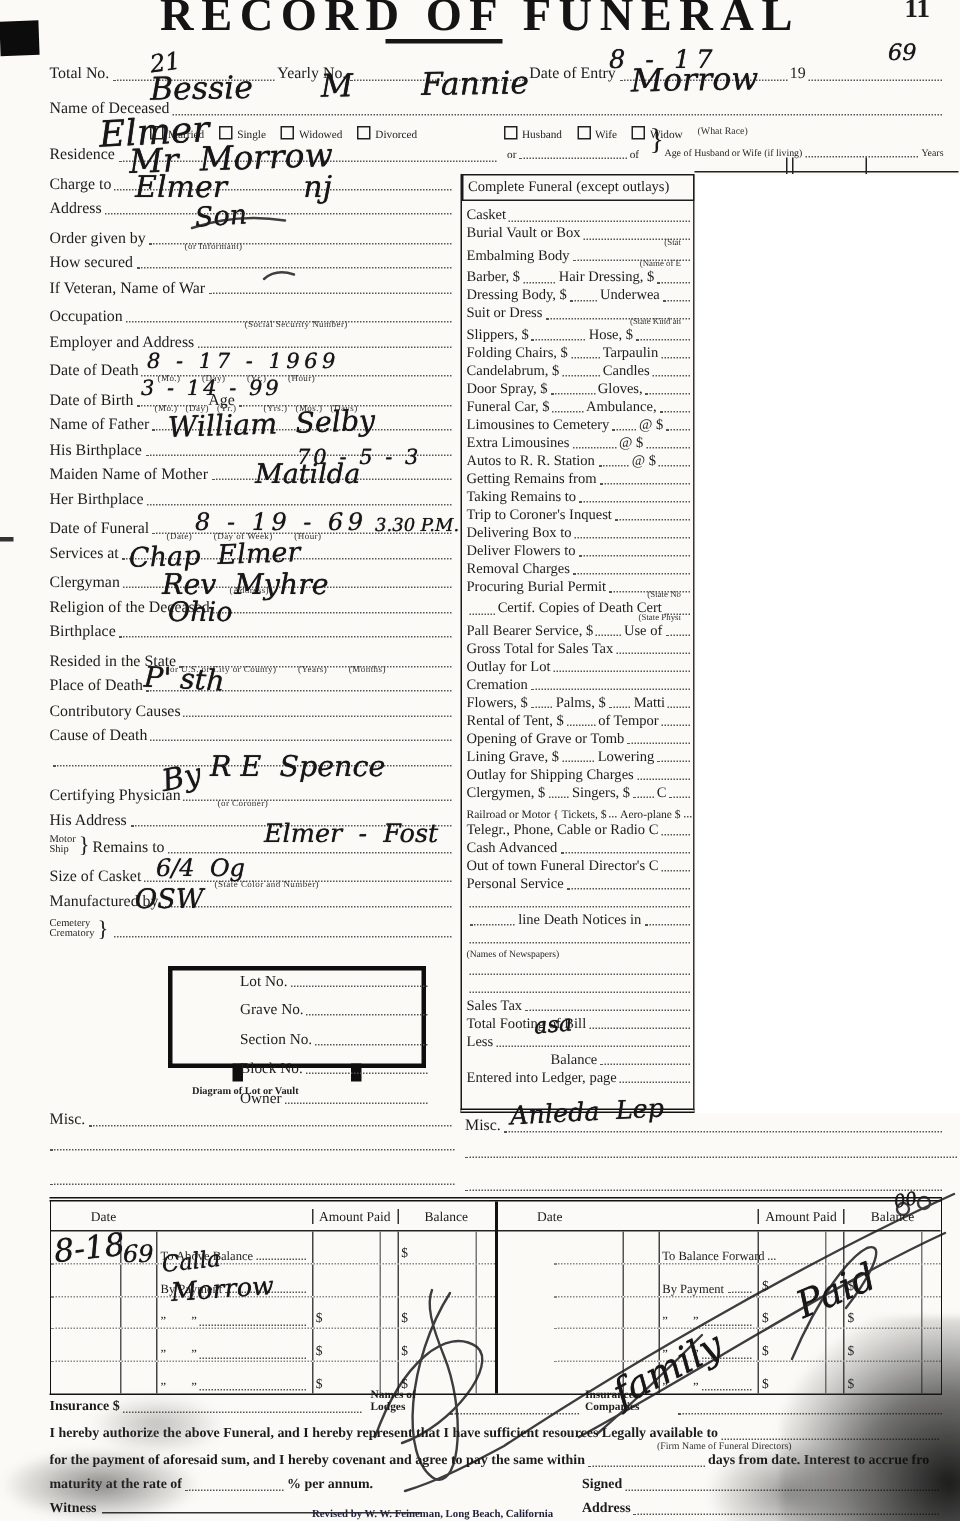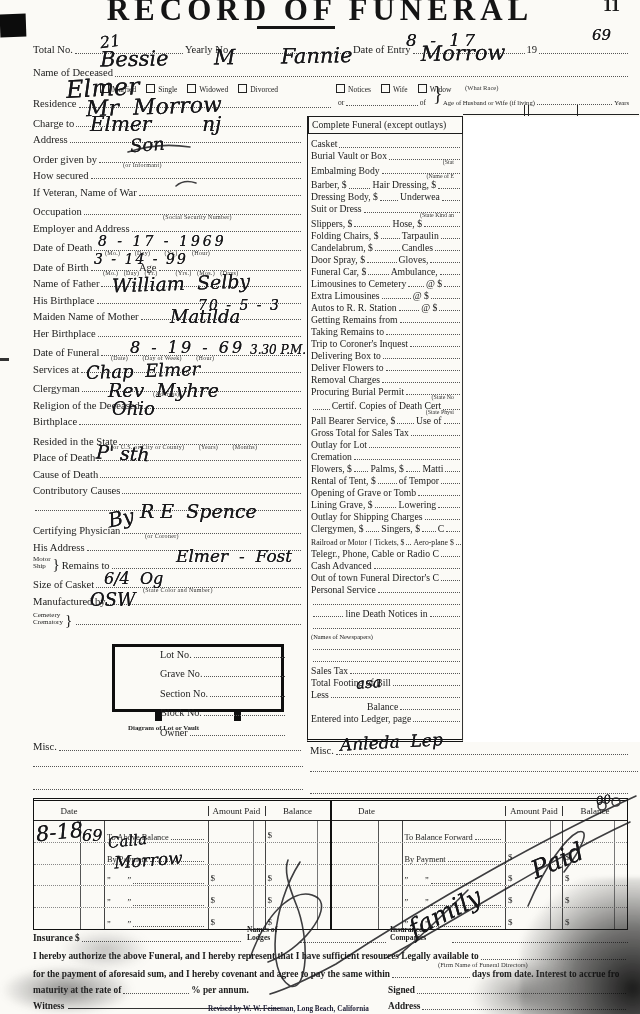--- a/index.html
+++ b/index.html
@@ -151,21 +151,21 @@
   </div>
 
   <div class="frow" style="left:100px;top:83px;width:240px;height:11px;" id="marital-boxes"><span class="cbl"><span class="cb"></span><span>Married</span></span><span class="cbl"><span class="cb"></span><span>Single</span></span><span class="cbl"><span class="cb"></span><span>Widowed</span></span><span class="cbl"><span class="cb"></span><span>Divorced</span></span></div>
   <span class="abs tinynote" style="left:465px;top:84px;">(What Race)</span>
 
   <div class="frow" style="left:33px;top:94px;width:300px;height:15px;">
     <span class="lbl">Residence</span>
     <span class="ld"></span>
   </div>
 
-  <div class="frow" style="left:336px;top:84px;width:96px;height:10px;" id="spousal-boxes"><span class="cbl"><span class="cb"></span><span>Notices</span></span><span class="cbl"><span class="cb"></span><span>Wife</span></span><span class="cbl"><span class="cb"></span><span>Widow</span></span></div>
+  <div class="frow" style="left:336px;top:84px;width:96px;height:10px;" id="spousal-boxes"><span class="cbl"><span class="cb"></span><span>Husband</span></span><span class="cbl"><span class="cb"></span><span>Wife</span></span><span class="cbl"><span class="cb"></span><span>Widow</span></span></div>
   <span class="abs" style="left:433px;top:82px;font-size:20px;">}</span>
   <div class="frow" style="left:338px;top:96px;width:88px;height:11px;font-size:7.5px;">
     <span>or</span>
     <span class="ld"></span>
     <span>of</span>
   </div>
   <div class="frow" style="left:443px;top:94px;width:186px;height:12px;font-size:6.6px;">
     <span>Age of Husband or Wife (if living)</span>
     <span class="ld"></span>
     <span>Years</span>
@@ -255,25 +255,25 @@
     <div class="row msub">
         <span class="lbl">Resided in the State</span>
         <span class="ld"></span>
         <span class="sub" style="left:78px;">(or U.S. or City or County)        (Years)        (Months)</span>
       </div>
     <div class="row">
         <span class="lbl">Place of Death</span>
         <span class="ld"></span>
       </div>
     <div class="row">
+        <span class="lbl">Contributory Causes</span>
+        <span class="ld"></span>
+      </div>
+    <div class="row">
         <span class="lbl">Cause of Death</span>
-        <span class="ld"></span>
-      </div>
-    <div class="row">
-        <span class="lbl">Contributory Causes</span>
         <span class="ld"></span>
       </div>
     <div class="row">
         <span class="ld"></span>
       </div>
     <div class="gap4"></div>
     <div class="row msub">
         <span class="lbl">Certifying Physician</span>
         <span class="ld"></span>
         <span class="sub" style="left:112px;">(or Coroner)</span>
@@ -473,21 +473,21 @@
           </div>
         </div>
     </div>
     <div class="lhalf">
       <div class="lhead">
         <span class="hc hdate">Date</span>
         <span class="hc hdesc"></span>
         <span class="hc hamt">Amount Paid</span>
         <span class="hc hbal">Balance</span>
       </div>
-      <div class="lbody" id="lbody-right" style="flex:1;display:flex;flex-direction:column;">
+      <div class="lbody" id="lbody-right" style="flex:1;display:flex;flex-direction:column;padding-left:37px;">
           <div class="lrow">
             <div class="c-date"></div>
             <div class="c-desc"><span>To Balance Forward</span><span class="ld"></span></div>
             <div class="c-amt"></div>
             <div class="c-bal"></div>
           </div>
           <div class="lrow">
             <div class="c-date"></div>
             <div class="c-desc"><span>By Payment</span><span class="ld"></span></div>
             <div class="c-amt">

